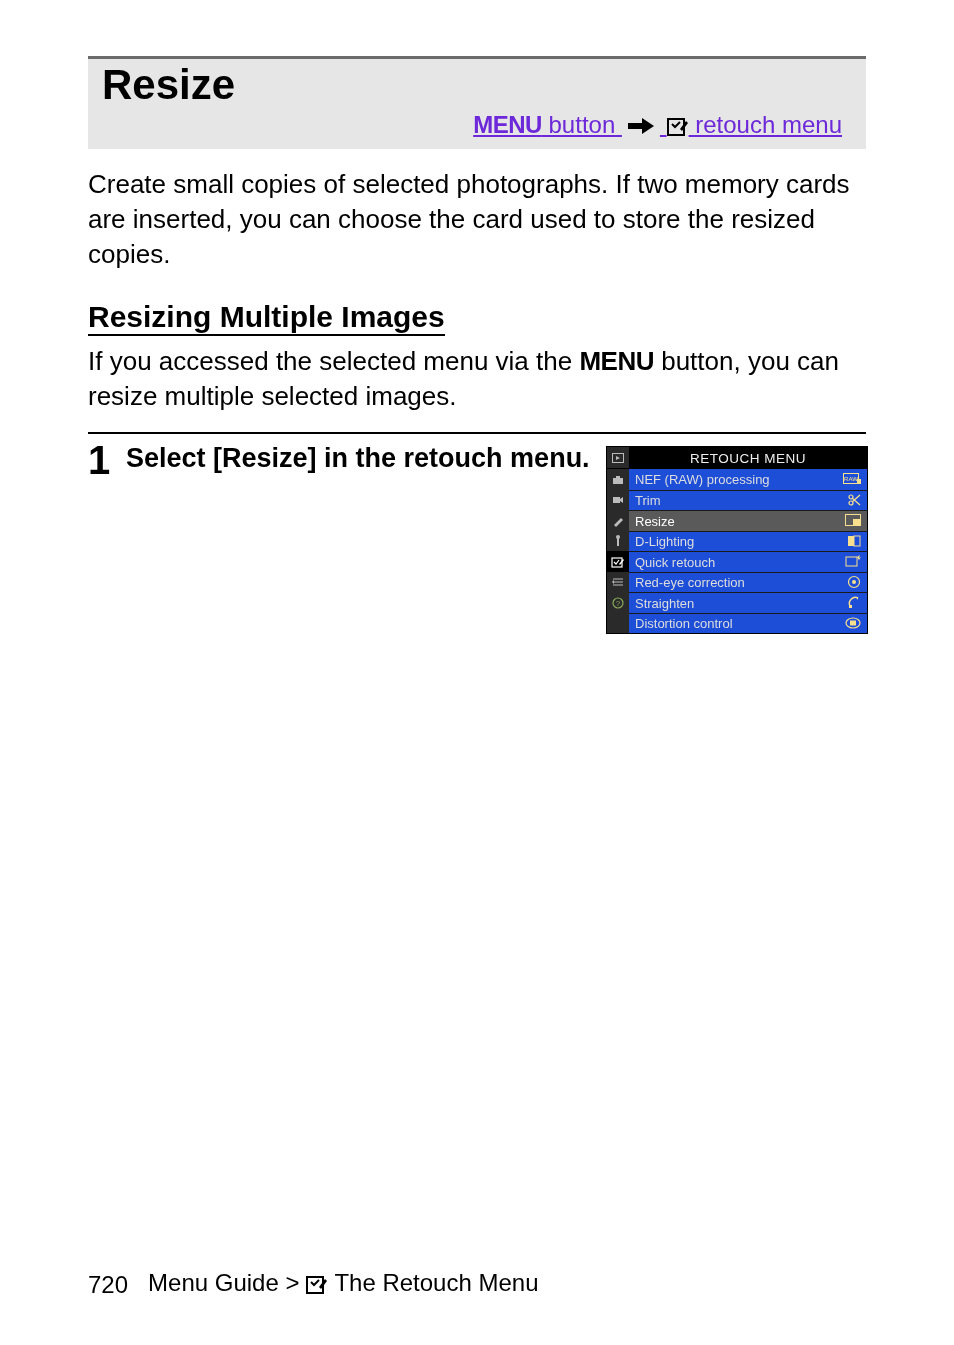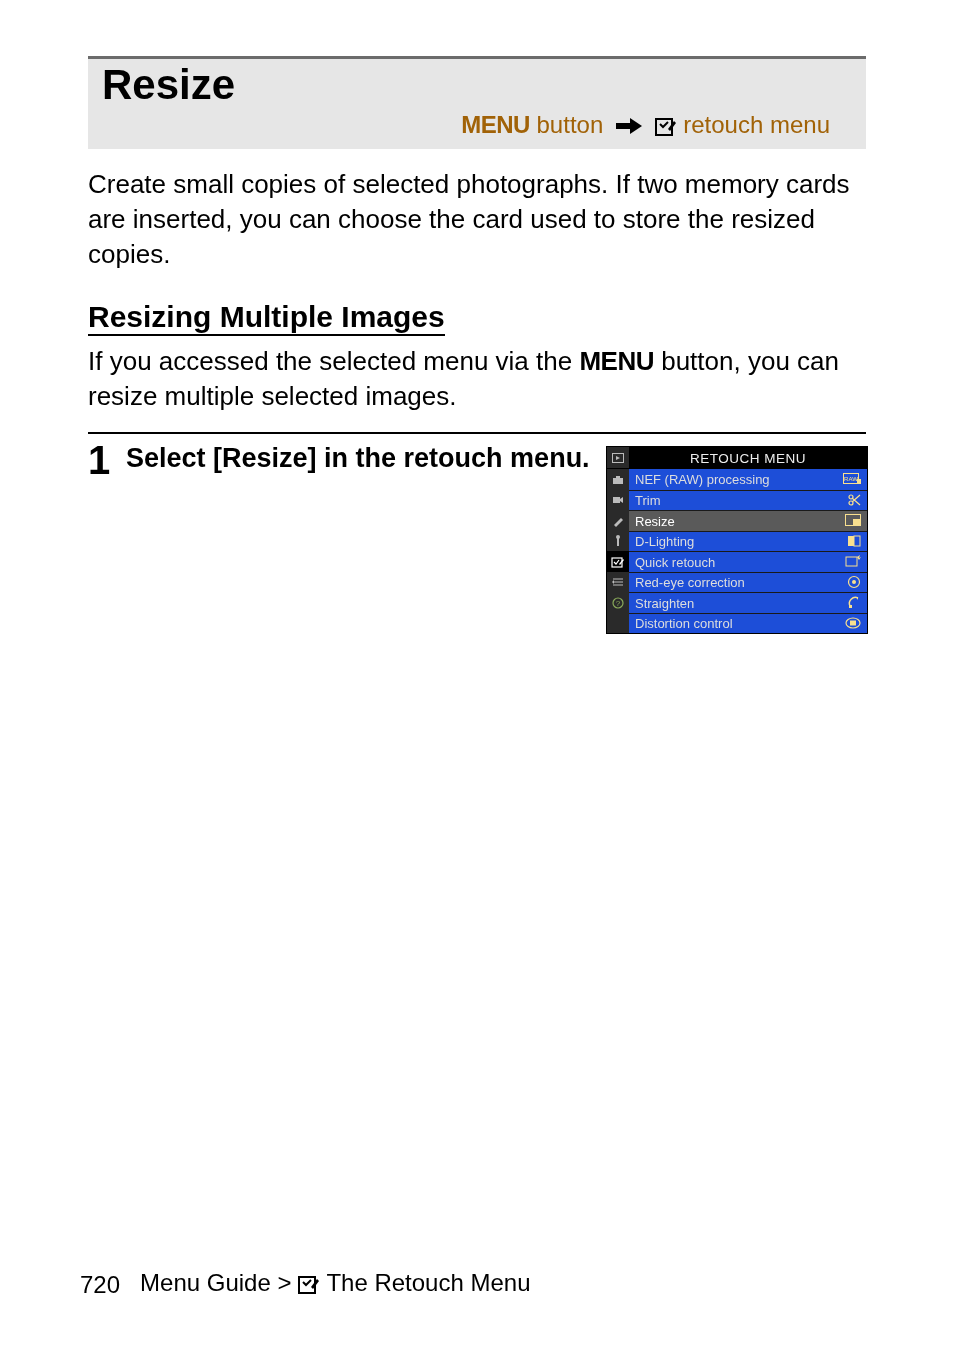--- a/index.html
+++ b/index.html
@@ -25,23 +25,24 @@
     padding: 0 0 6px 0;
     margin-top: 6px;
   }
   .header-title {
     font-size: 42px;
     font-weight: 700;
     padding: 2px 8px 2px 14px;
   }
   .breadcrumb-line {
     text-align: right;
-    padding-right: 36px;
+    padding-right: 24px;
     font-size: 24px;
-    color: #a16207;
+    color: #6d28d9;
+    text-decoration: underline;
   }
   .breadcrumb-line .menu-word {
     font-family: "Arial Narrow", Arial, sans-serif;
     font-weight: 700;
     letter-spacing: -0.5px;
     font-stretch: condensed;
   }
   .arrow-big {
     display: inline-block;
     margin: 0 6px;
@@ -180,21 +181,21 @@
   .camera-row .row-label { font-size: 13px; }
   .camera-row .row-icon {
     font-size: 11px;
     color: #f9e08f;
     width: 20px;
     text-align: right;
   }
   .camera-row.highlight .row-icon { color: #f9e08f; }
   .footer {
     position: absolute;
-    left: 80px;
+    left: 88px;
     right: 88px;
     bottom: 44px;
     font-size: 24px;
     display: flex;
     align-items: center;
     gap: 14px;
   }
   .page-number { font-size: 24px; margin-right: 6px; }
   svg { display: inline-block; }
 </style>

